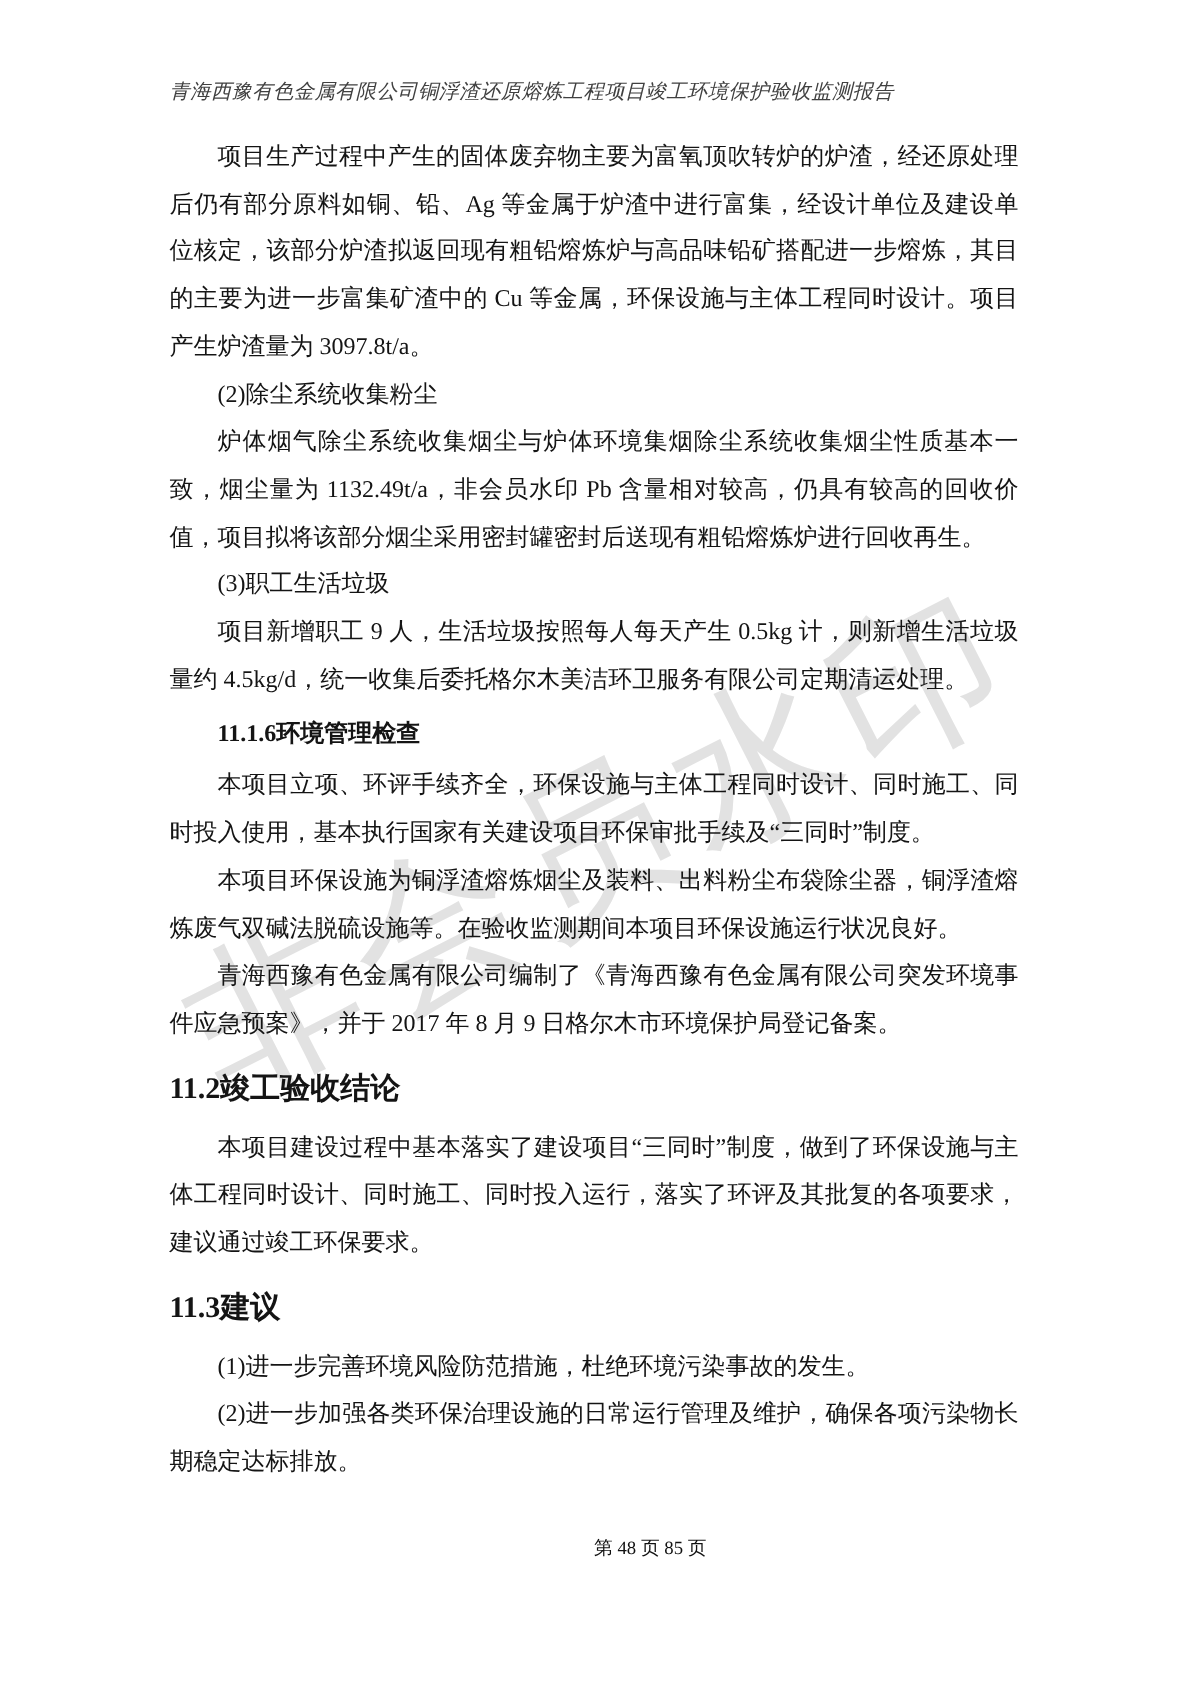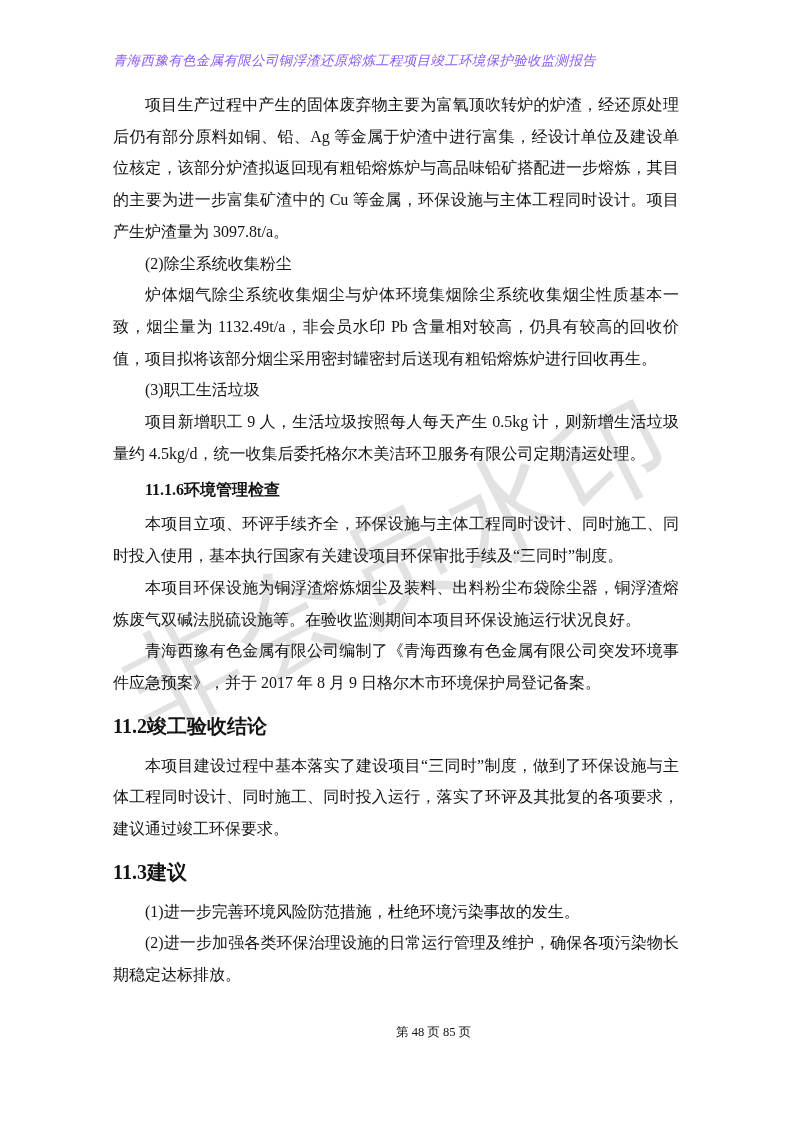--- a/index.html
+++ b/index.html
@@ -36,21 +36,21 @@
   }
   
   .doc-header {
     position: absolute;
     top: 52px;
     left: 113px;
     right: 119px;
     font-size: 13.5px;
     font-style: italic;
     letter-spacing: 0.3px;
-    color: #8b5cf6;
+    color: #404040;
     z-index: 2;
   }
   
   .content {
     position: absolute;
     top: 89px;
     left: 113px;
     width: 566px;
     z-index: 1;
     font-size: 16px;

